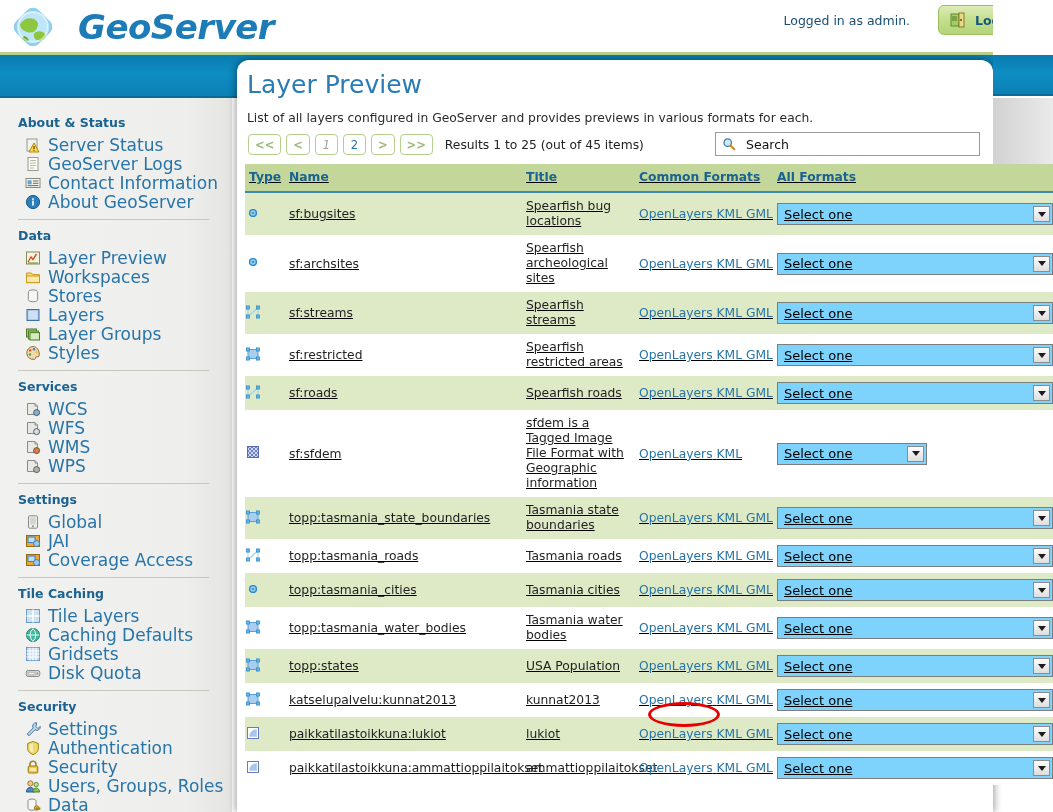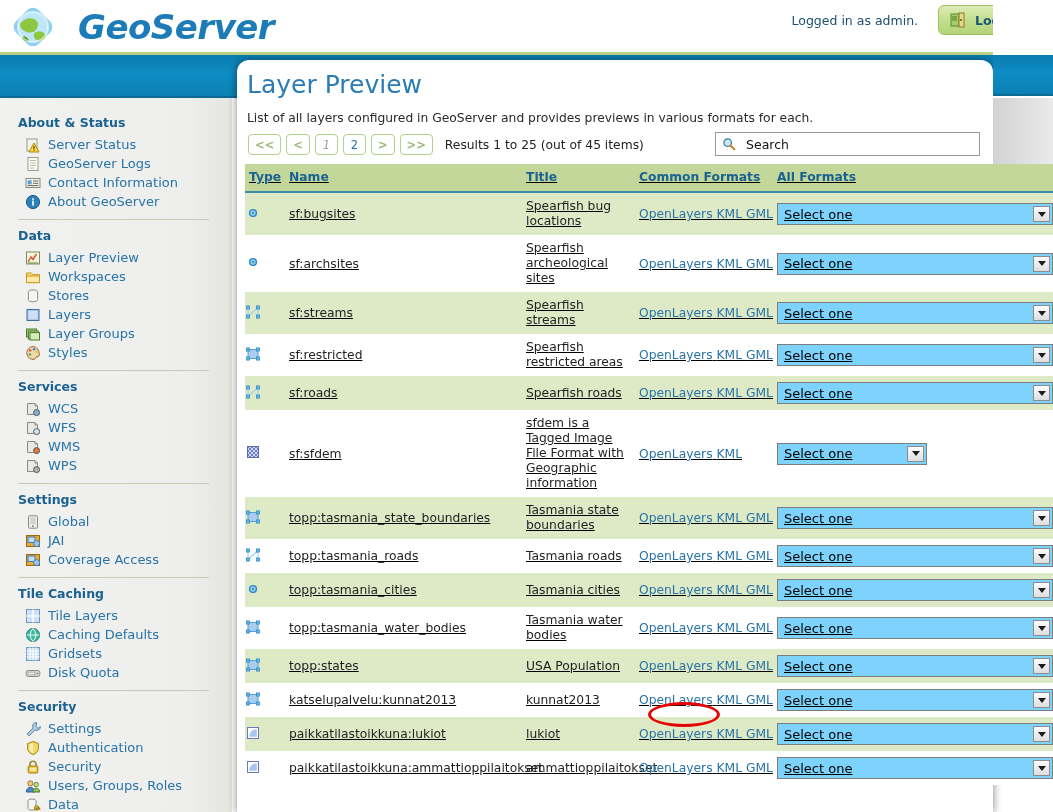--- a/index.html
+++ b/index.html
@@ -23,21 +23,21 @@
     display: flex; align-items: center; gap: 22px;
   }
   #globe-icon { width: 46px; height: 46px; position: relative; }
   #logo-text {
     font-family: "DejaVu Sans", "Liberation Sans", sans-serif;
     font-size: 34px; font-weight: bold; font-style: italic;
     color: #1d7cb8; letter-spacing: -0.5px;
   }
   #login-area {
     position: absolute; right: 12px; top: 5px;
-    display: flex; align-items: center; gap: 20px;
+    display: flex; align-items: center; gap: 28px;
   }
   #login-status { font-size: 12.5px; color: #1a4f72; }
   #logout-button {
     display: flex; align-items: center; gap: 9px;
     padding: 6px 16px 6px 11px;
     background: linear-gradient(to bottom, #dcecb8 0%, #c3de8c 50%, #b5d479 100%);
     border: 1px solid #9bbf63; border-radius: 6px;
     cursor: pointer;
   }
   #logout-label { font-size: 12.5px; font-weight: bold; color: #17567e; }
@@ -59,21 +59,21 @@
   .nav-group { margin-bottom: 2px; }
   .nav-head {
     font-size: 12.5px; font-weight: bold; color: #1a6291;
     margin: 8px 0 5px 0;
   }
   .nav-item {
     display: flex; align-items: center; gap: 7px;
     padding: 1px 0 1px 7px; cursor: pointer;
     height: 19px;
   }
-  .nav-label { font-size: 13px; color: #2774a8; }
+  .nav-label { font-size: 17px; color: #2774a8; }
   .nav-sep {
     height: 1px; background: #c8c8b8; margin: 8px 14px 2px 0; width: 191px;
   }
   .ico { width: 16px; height: 16px; display: inline-block; flex: none; position: relative; }
 
   
   #content-panel {
     position: absolute; left: 237px; top: 60px; width: 756px; height: 752px;
     background: #ffffff;
     border-top-left-radius: 12px; border-top-right-radius: 12px;

